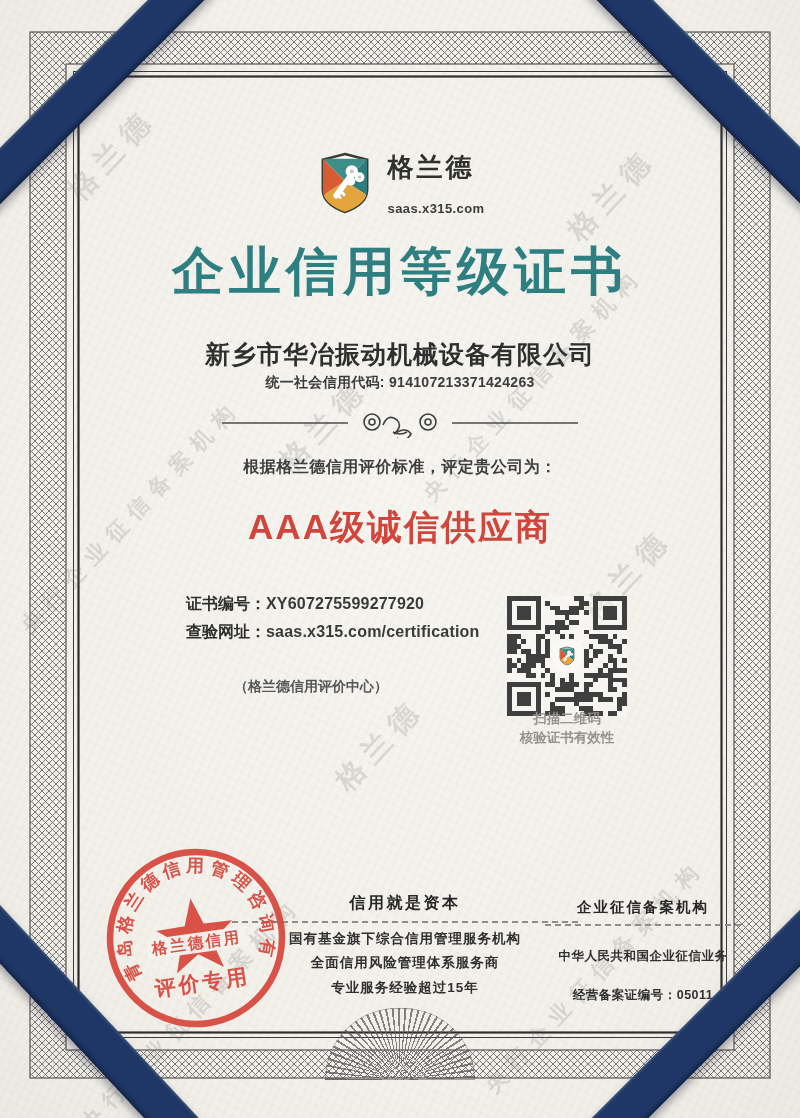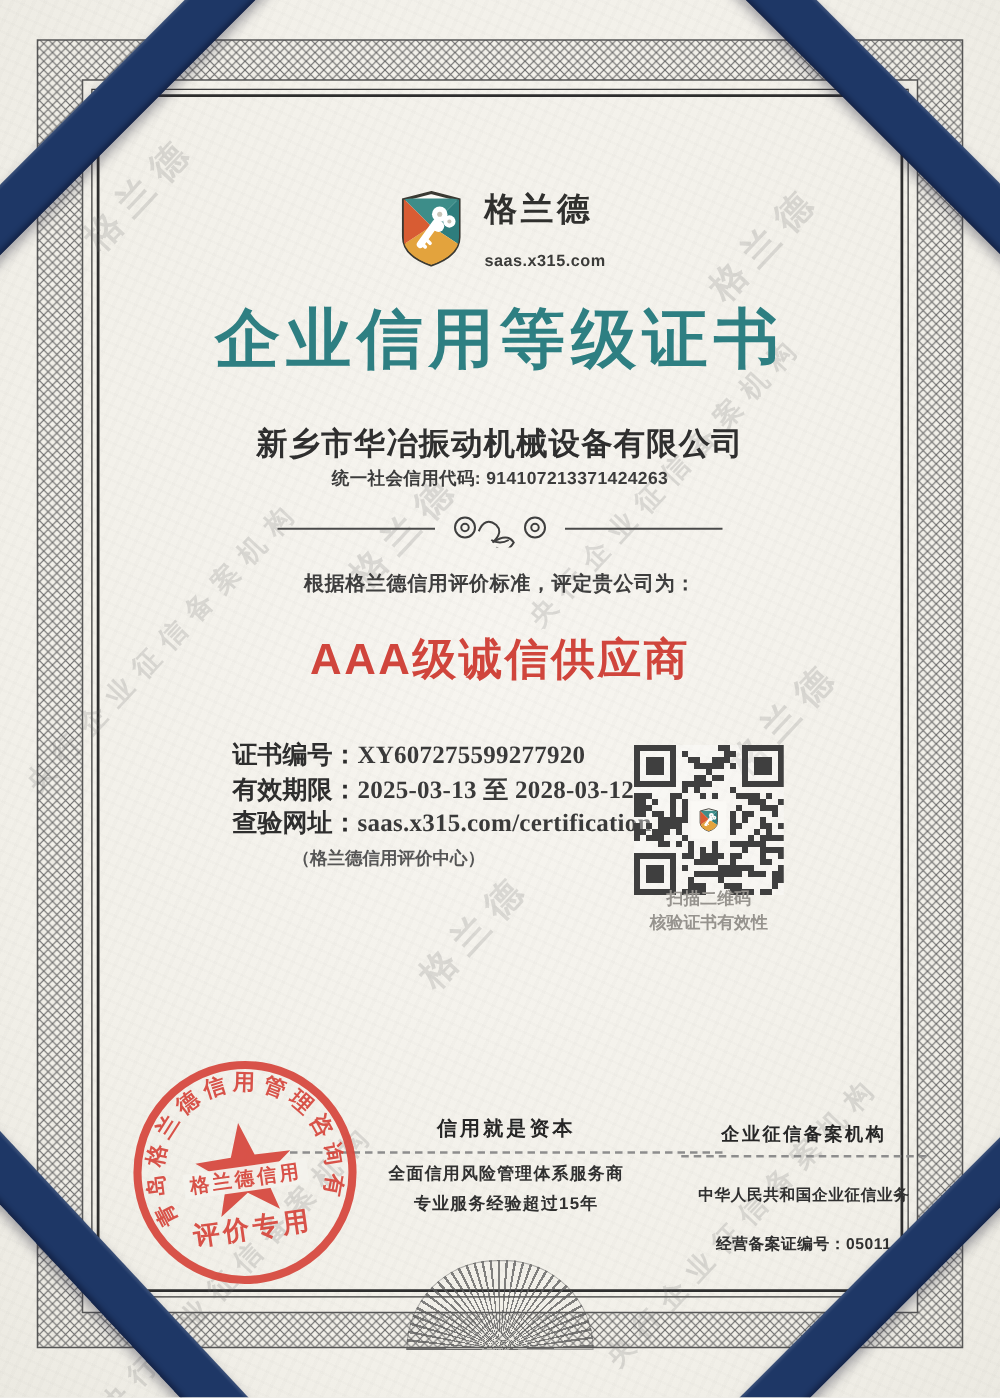--- a/index.html
+++ b/index.html
@@ -46,21 +46,21 @@
     color:#2e7f82;letter-spacing:5px;}
   .company-name{left:0;top:338px;width:800px;text-align:center;font-size:25px;font-weight:800;color:#2f2f2f;letter-spacing:1px;}
   .credit-code{left:0;top:374px;width:800px;text-align:center;font-size:14px;font-weight:600;color:#3c3c3c;letter-spacing:.3px;}
 
   .divider{left:220px;top:408px;width:360px;height:30px;}
 
   .statement{left:0;top:457px;width:800px;text-align:center;font-size:16px;font-weight:600;color:#3e3e3e;letter-spacing:.5px;}
   .rating{left:0;top:504px;width:800px;text-align:center;font-size:35px;font-weight:700;color:#d0453c;letter-spacing:2px;}
 
   .details{left:186px;top:596px;}
-  .detail-row{display:flex;font-size:20px;line-height:16px;margin-bottom:11.5px;font-family:Liberation Serif, serif;}
+  .detail-row{display:flex;font-size:16px;line-height:16px;margin-bottom:11.5px;}
   .detail-label{font-weight:700;color:#2e2e2e;white-space:pre;}
   .detail-value{font-weight:600;color:#3a3a3a;letter-spacing:.2px;}
   .detail-note{left:234px;top:678px;font-size:14px;font-weight:600;color:#565656;}
 
   .qr-box{left:507px;top:596px;width:120px;height:120px;background:rgba(255,255,255,.35);}
   .qr-box svg{display:block;}
   .qr-logo{position:absolute;left:48px;top:47px;width:24px;height:26px;background:#faf9f5;
     display:flex;align-items:center;justify-content:center;box-shadow:0 0 0 2px #faf9f5;}
   .qr-caption{left:497px;top:710px;width:140px;text-align:center;font-size:13.5px;line-height:1.4;
     font-weight:600;color:#96938e;}
@@ -158,24 +158,20 @@
       </g>
     </svg>
 
     <div class="abs statement">根据格兰德信用评价标准，评定贵公司为：</div>
     <div class="abs rating">AAA级诚信供应商</div>
 
     <div class="abs details">
       <div class="detail-row">
         <span class="detail-label">证书编号：</span>
         <span class="detail-value">XY607275599277920</span>
-      </div>
-      <div class="detail-row">
-        <span class="detail-label">有效期限：</span>
-        <span class="detail-value">2025-03-13 至 2028-03-12</span>
       </div>
       <div class="detail-row">
         <span class="detail-label">查验网址：</span>
         <span class="detail-value">saas.x315.com/certification</span>
       </div>
     </div>
     <div class="abs detail-note">（格兰德信用评价中心）</div>
 
     <div class="abs qr-box">
       <svg id="qr-svg" width="120" height="120" viewBox="0 0 25 25" shape-rendering="crispEdges" fill="#3f3f3f">
@@ -378,20 +374,21 @@
       </div>
     </div>
     <div class="abs qr-caption">
       <div>扫描二维码</div>
       <div>核验证书有效性</div>
     </div>
 
     <div class="abs footer-center">
       <div class="fc-headline">信用就是资本</div>
       <div class="dash"></div>
+      <div class="fc-line">国有基金旗下综合信用管理服务机构</div>
       <div class="fc-line">全面信用风险管理体系服务商</div>
       <div class="fc-line">专业服务经验超过15年</div>
     </div>
 
     <div class="abs footer-right">
       <div class="fr-headline">企业征信备案机构</div>
       <div class="dash"></div>
       <div class="fr-line">中华人民共和国企业征信业务</div>
       <div class="fr-line">经营备案证编号：05011</div>
     </div>

